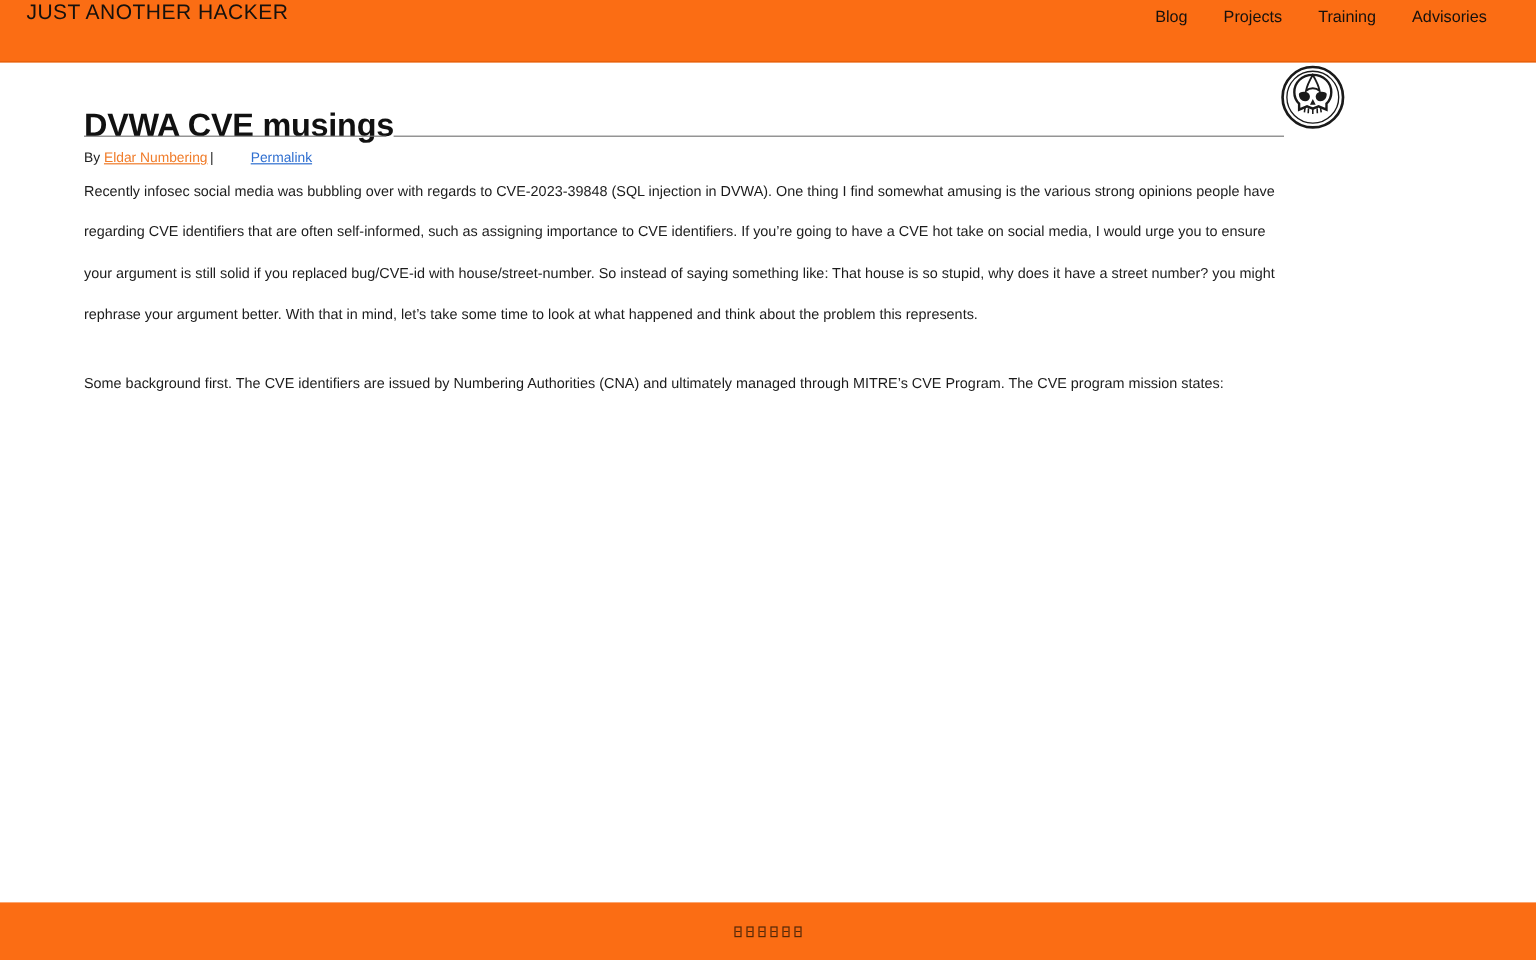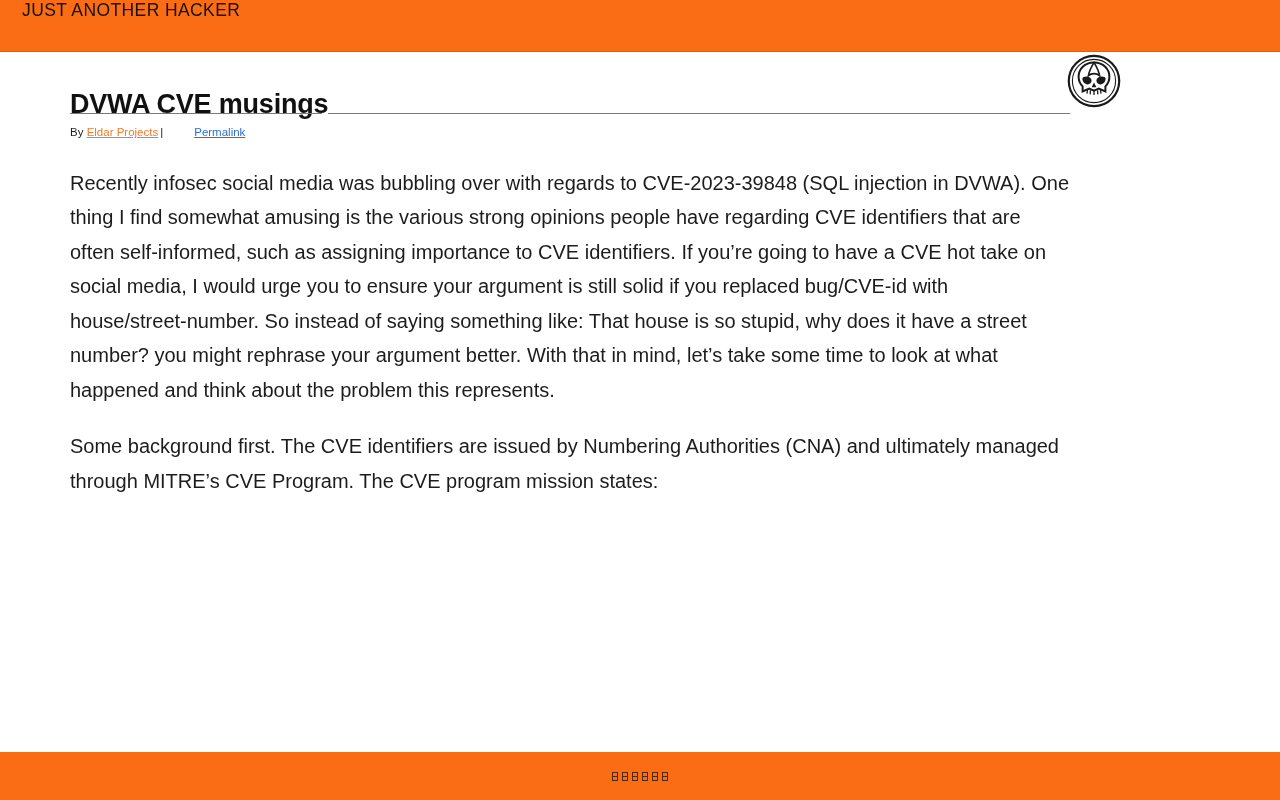--- a/index.html
+++ b/index.html
@@ -104,24 +104,24 @@
     color: #222222;
     margin: 6px 0 0 0;
     line-height: 1.2;
   }
   .byline a { text-decoration: underline; }
   .byline .author { color: #f07c2a; }
   .byline .permalink { color: #2f6fd0; padding-left: 29px; }
   .byline .sep { color: #222222; padding: 0 2px; }
 
   p.body-text {
-    font-size: 20px;
+    font-size: 12px;
     line-height: 34.5px;
     color: #1c1c1c;
-    margin: 26px 0 0 0;
+    margin: 2px 0 0 0;
     font-weight: 400;
   }
   p.body-text + p.body-text { margin-top: 22px; }
 
   p.body-text a.url-link {
     color: #2a6ad0;
     text-decoration: underline;
     word-break: break-all;
   }
 
@@ -158,20 +158,26 @@
       linear-gradient(to bottom, transparent 45%, #4a2408 45%, #4a2408 55%, transparent 55%);
     opacity: 0.95;
     margin: 0 1px;
   }
 </style>
 </head>
 <body>
 
 <header class="site-header">
   <div class="brand">JUST ANOTHER HACKER</div>
+  <nav class="main-nav">
+    <a href="#">Blog</a>
+    <a href="#">Projects</a>
+    <a href="#">Training</a>
+    <a href="#">Advisories</a>
+  </nav>
 </header>
 
 <main class="content">
   <article class="article">
 
     <div class="title-row">
       <h1 class="post-title">DVWA CVE musings</h1>
       <div class="title-rule"></div>
       <div class="title-underline"></div>
 
@@ -195,21 +201,21 @@
             <line x1="27" y1="36.6" x2="27" y2="41"></line>
             <line x1="30.6" y1="36.2" x2="30.8" y2="40.4"></line>
             <line x1="33.4" y1="35.4" x2="34.0" y2="39.6"></line>
           </g>
         </svg>
       </div>
     </div>
 
     <div class="byline">
       <span>By</span>
-      <a href="#" class="author">Eldar Projects</a><span class="sep">|</span><a href="#" class="permalink">Permalink</a>
+      <a href="#" class="author">Eldar Numbering</a><span class="sep">|</span><a href="#" class="permalink">Permalink</a>
     </div>
 
     <p class="body-text">Recently infosec social media was bubbling over with regards to CVE-2023-39848 (SQL injection in DVWA). One thing I find somewhat amusing is the various strong opinions people have regarding CVE identifiers that are often self-informed, such as assigning importance to CVE identifiers. If you’re going to have a CVE hot take on social media, I would urge you to ensure your argument is still solid if you replaced bug/CVE-id with house/street-number. So instead of saying something like: That house is so stupid, why does it have a street number? you might rephrase your argument better. With that in mind, let’s take some time to look at what happened and think about the problem this represents.</p>
 
     <p class="body-text">Some background first. The CVE identifiers are issued by Numbering Authorities (CNA) and ultimately managed through MITRE’s CVE Program. The CVE program mission states:</p>
 
 
 
 
   </article>

